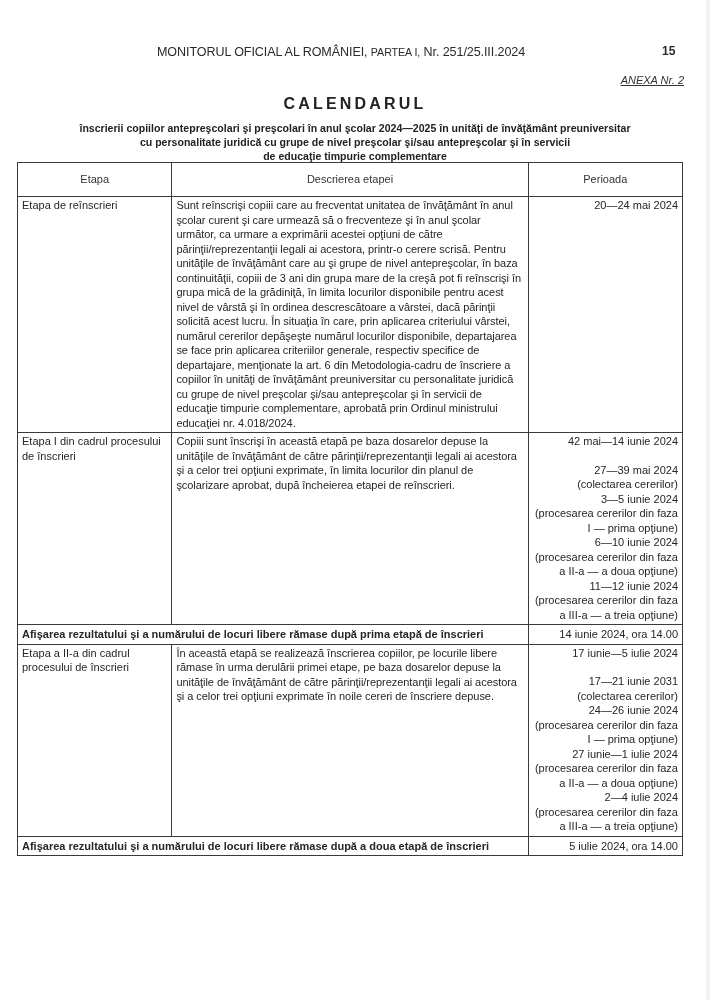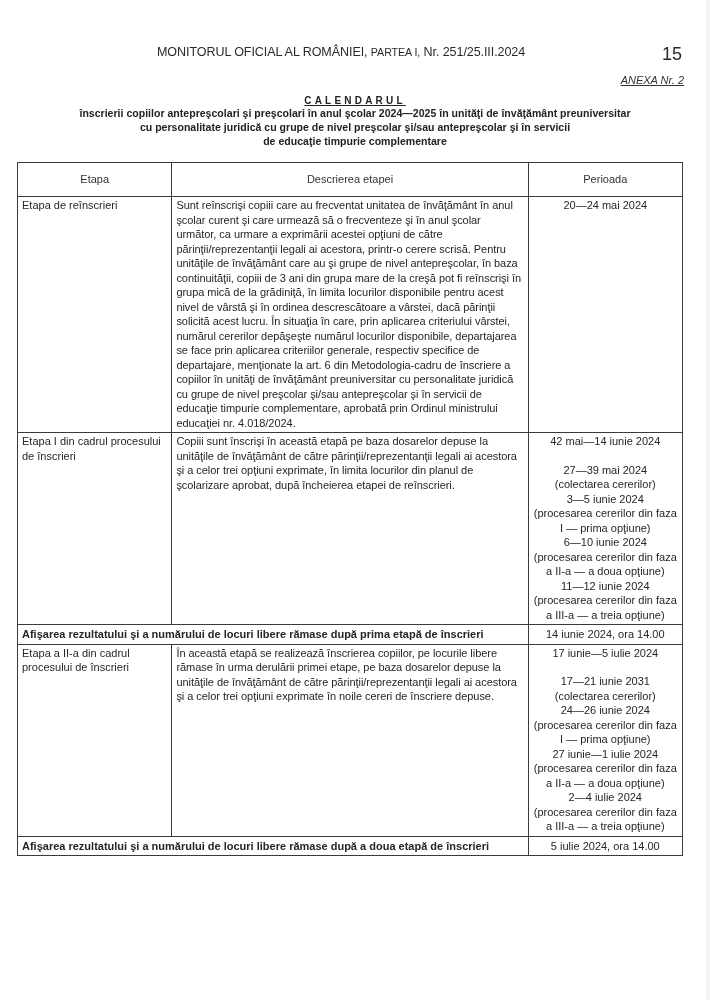--- a/index.html
+++ b/index.html
@@ -9,50 +9,50 @@
   }
   .page-header {
     position: absolute; top: 44px; left: 12px; width: 710px; height: 20px;
   }
   .page-header .title {
     position: absolute; left: 145px; top: 0; font-size: 13.5px; letter-spacing: -0.1px; color: #2a2a2a;
     transform: scaleX(0.93); transform-origin: left top; white-space: nowrap;
   }
   .page-header .title .small { font-size: 11.5px; }
   .page-header .page-no {
-    position: absolute; left: 650px; top: 0; font-size: 18px; color: #2a2a2a;
+    position: absolute; left: 650px; top: 0; font-size: 12px; color: #2a2a2a; font-weight: bold;
   }
   .annex {
     position: absolute; top: 74px; right: 26px; font-size: 11px; font-style: italic;
     text-decoration: underline; color: #333;
   }
   .doc-title {
     position: absolute; top: 95px; left: 0; width: 710px; text-align: center;
   }
   .doc-title .main {
-    font-weight: bold; font-size: 10px; letter-spacing: 3.2px; color: #222; margin-bottom: 0; text-decoration: underline;
+    font-weight: bold; font-size: 16px; letter-spacing: 3.2px; color: #222; margin-bottom: 8px;
   }
   .doc-title .sub {
     font-weight: bold; font-size: 11px; line-height: 14px; color: #222;
     transform: scaleX(0.96); transform-origin: center top;
   }
   table.cal {
     position: absolute; left: 17px; top: 162px; width: 666px;
     border-collapse: collapse; font-size: 11px; line-height: 14.5px; color: #262626;
   }
   table.cal td, table.cal th {
     border: 1.2px solid #3a3a3a; vertical-align: top; padding: 1px 4px 2px 4px;
   }
   table.cal th {
     font-weight: normal; font-size: 11px; height: 30px; vertical-align: middle; text-align: center; color: #333;
   }
   .col-etapa { width: 150px; }
   .col-desc { width: 346px; }
   .col-per { width: 150px; text-align: center; }
-  td.per { text-align: center; }
+  td.per { text-align: right; }
   td.desc { letter-spacing: -0.05px; }
   tr.summary td { font-weight: bold; padding-top: 2px; padding-bottom: 2px; }
   tr.summary td.per { font-weight: normal; }
   .gap { display: block; height: 14px; }
   .right-shadow {
     position: absolute; right: 0; top: 0; width: 4px; height: 1000px; background: #f3f3f3;
   }
 </style>
 </head>
 <body>

